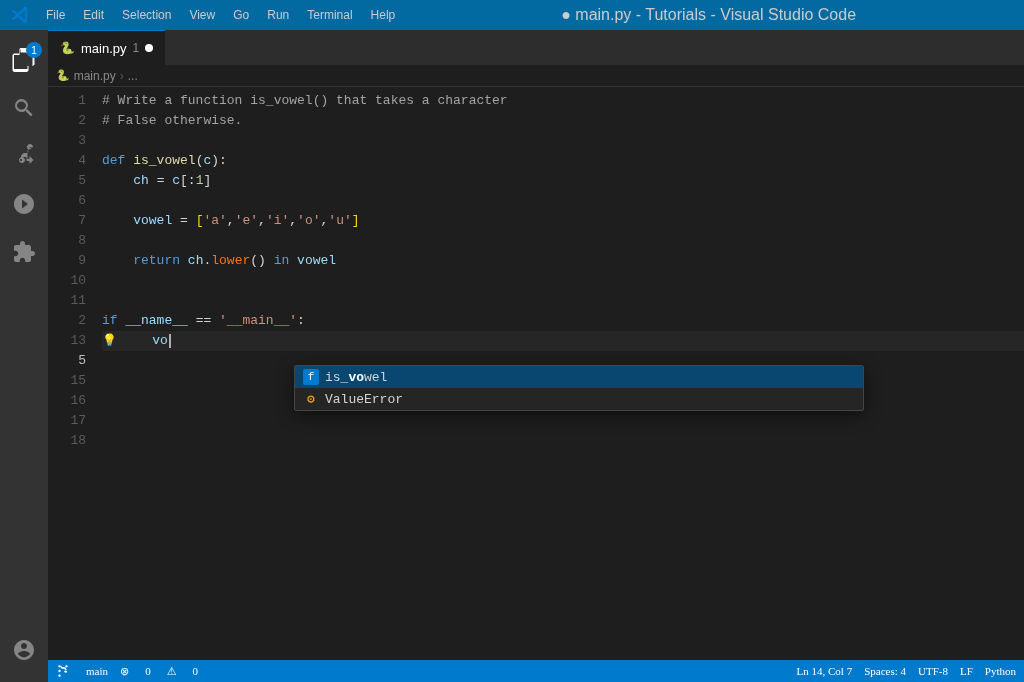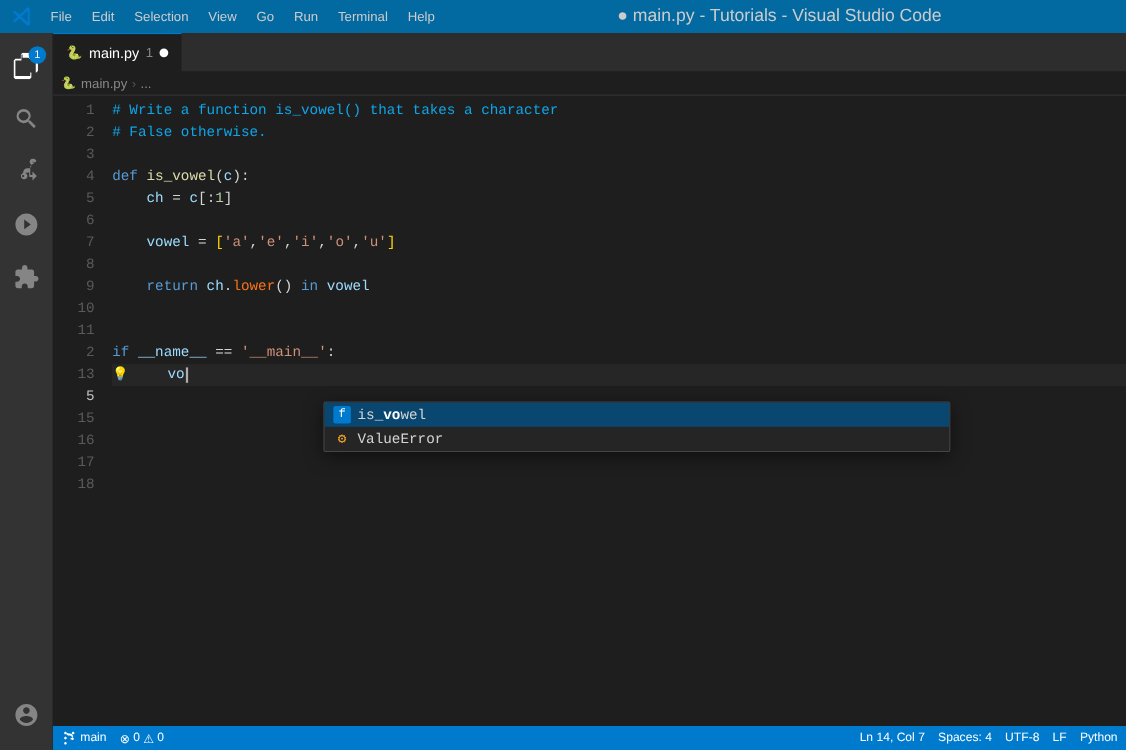--- a/index.html
+++ b/index.html
@@ -199,21 +199,21 @@
       display: flex;
       align-items: center;
     }
     .code-line .lightbulb {
       color: #e8c967;
       margin-right: 4px;
       font-size: 12px;
     }
 
     
-    .c-comment { color: #0ea5e9; }
+    .c-comment { color: #a3a3a3; }
     .c-keyword { color: #569CD6; }
     .c-funcname { color: #DCDCAA; }
     .c-param { color: #9CDCFE; }
     .c-string { color: #CE9178; }
     .c-list-bracket { color: #ffd700; }
     .c-number { color: #B5CEA8; }
     .c-white { color: #d4d4d4; }
     .c-method { color: #f97316; }
     .c-var { color: #9CDCFE; }
 
@@ -276,24 +276,24 @@
       background: #007acc;
       display: flex;
       align-items: center;
       padding: 0 8px;
       gap: 12px;
       flex-shrink: 0;
     }
     .status-item {
       color: white;
       font-size: 11px;
-      font-family: Liberation Sans, sans-serif;
-      display: flex;
-      align-items: center;
-      gap: 3px;
+      font-family: Liberation Serif, serif;
+      display: flex;
+      align-items: center;
+      gap: 16px;
     }
     .statusbar-right {
       margin-left: auto;
       display: flex;
       gap: 12px;
     }
   </style>
 </head>
 <body>
 

